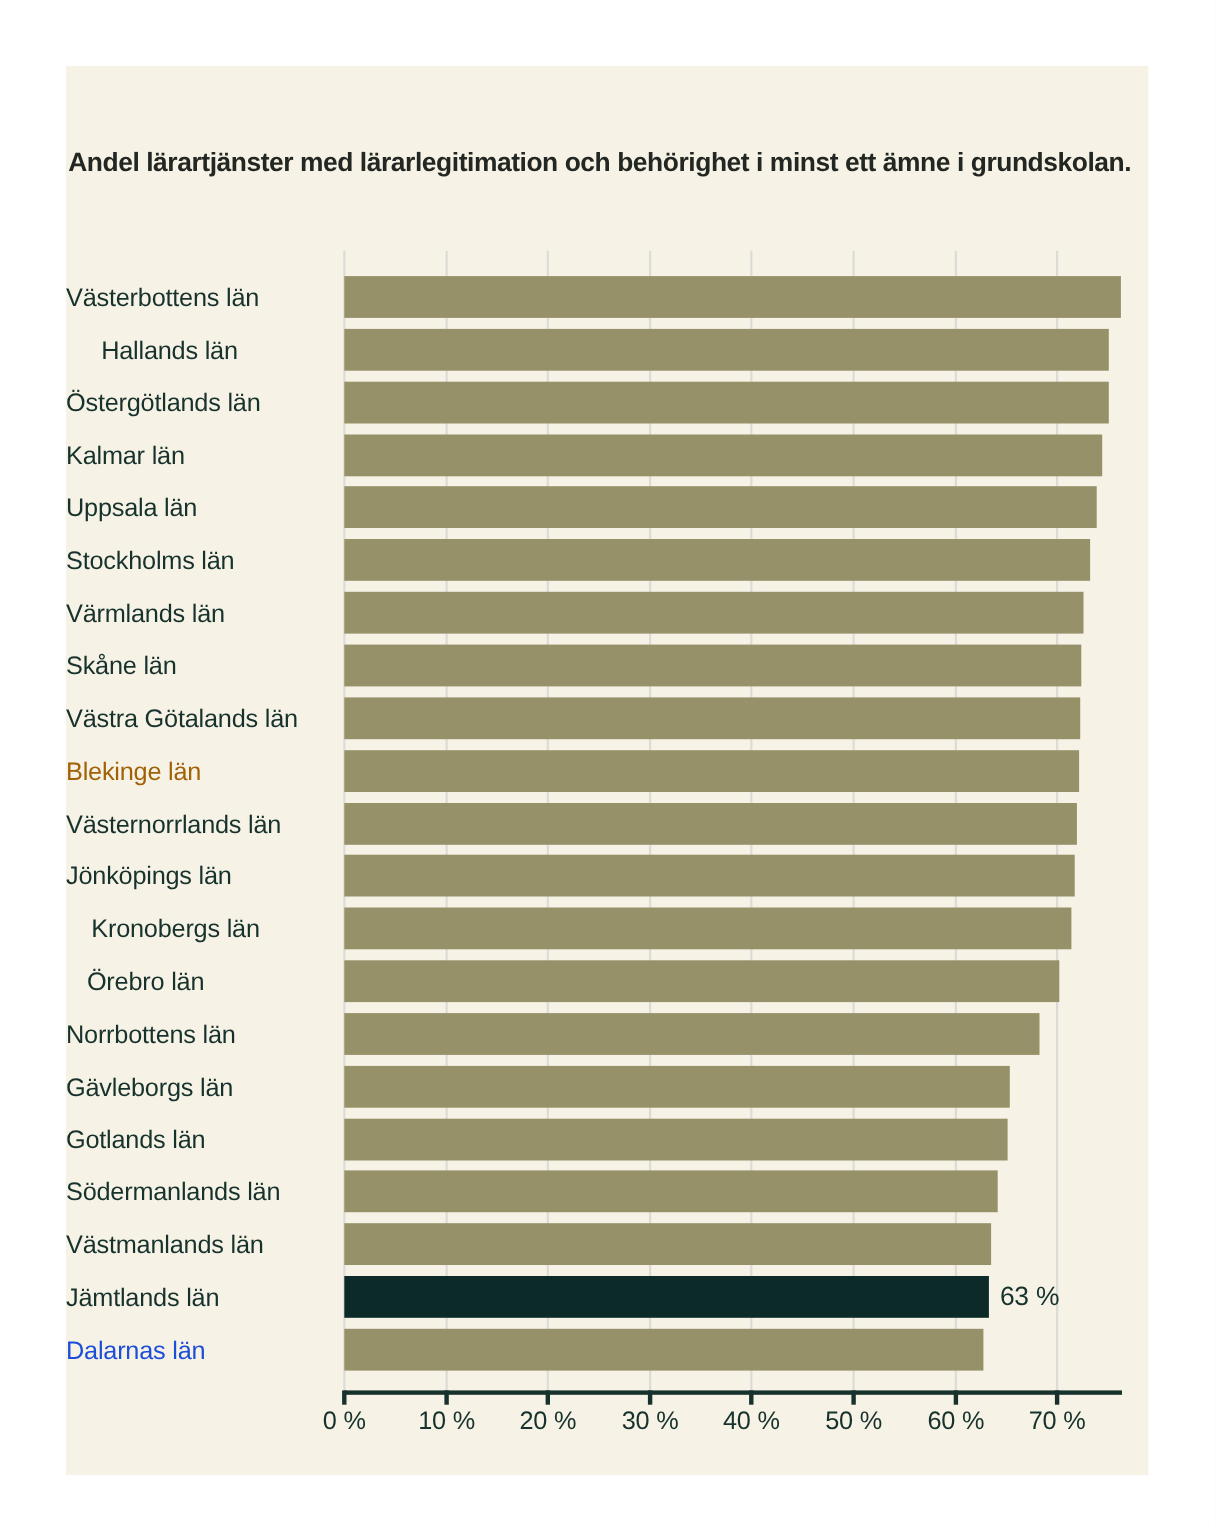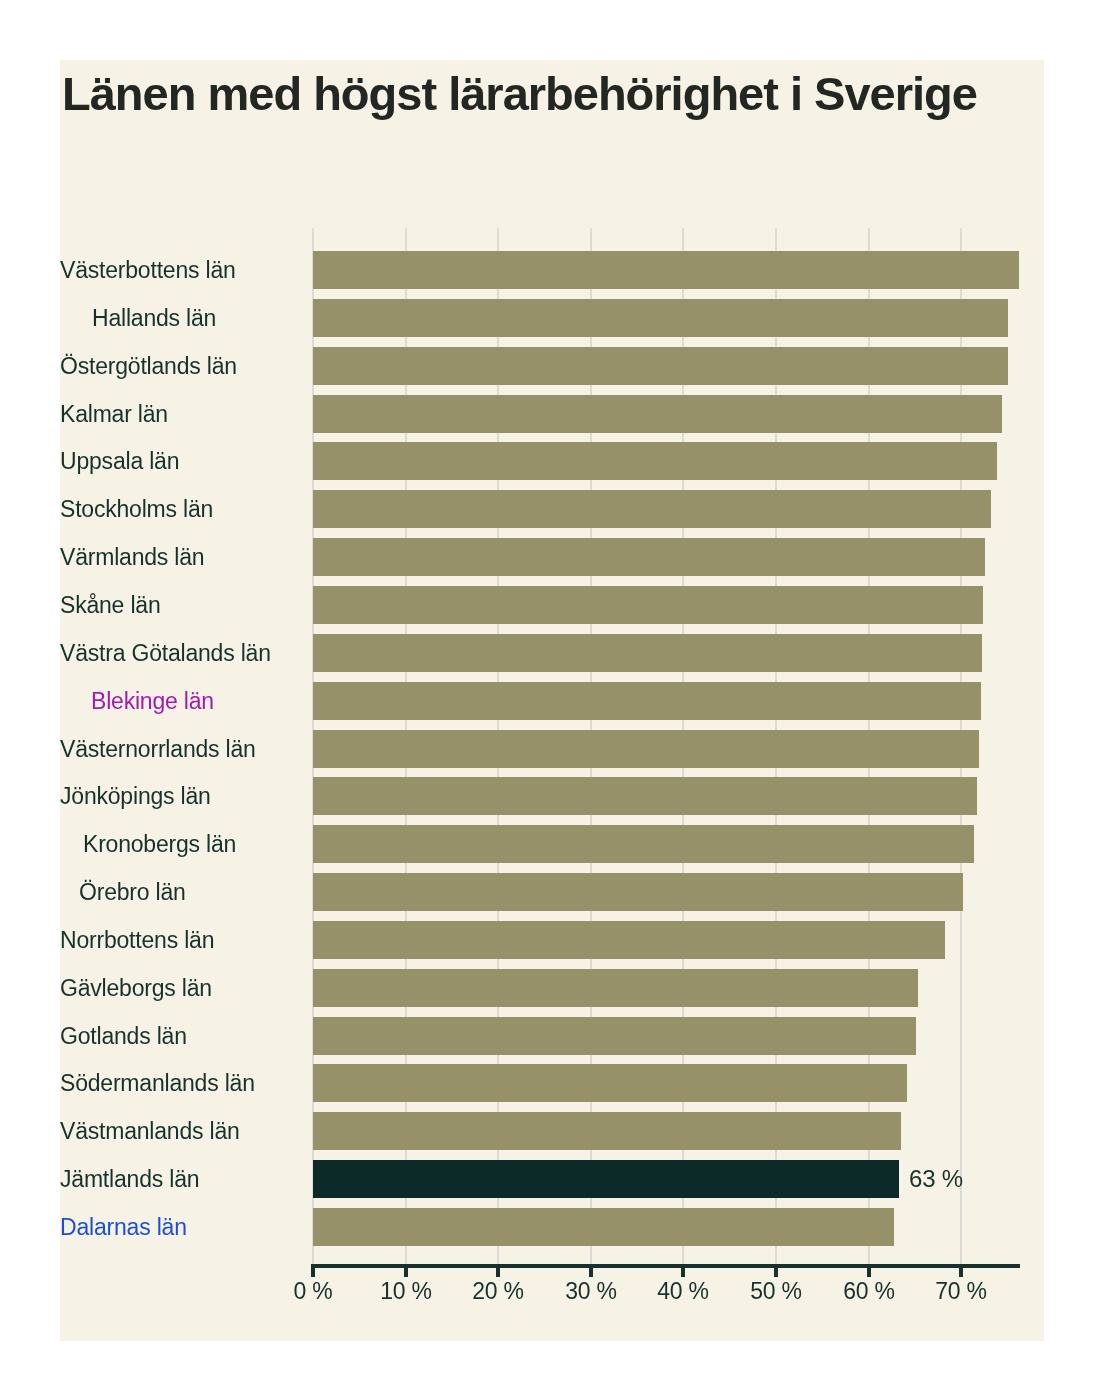--- a/index.html
+++ b/index.html
@@ -80,21 +80,21 @@
     letter-spacing: -0.2px;
     line-height: 38px;
     white-space: nowrap;
   }
 </style>
 </head>
 <body style="background: rgb(255, 255, 255);">
 
 <div class="page">
   <section class="panel" id="panel" style="background: rgb(246, 242, 229);">
-    <h1 class="chart-title" style="color: rgb(35, 39, 35);">Länen med högst lärarbehörighet i Sverige</h1>
+    <p class="chart-subtitle" style="color: rgb(35, 39, 35);">Andel lärartjänster med lärarlegitimation och behörighet i minst ett ämne i grundskolan.</p>
     <div id="plot">
         <div class="gridline" style="left: 252px; top: 168px; height: 1036px; background: rgb(220, 220, 215);"></div>
         <div class="gridline" style="left: 345px; top: 168px; height: 1036px; background: rgb(220, 220, 215);"></div>
         <div class="gridline" style="left: 437px; top: 168px; height: 1036px; background: rgb(220, 220, 215);"></div>
         <div class="gridline" style="left: 530px; top: 168px; height: 1036px; background: rgb(220, 220, 215);"></div>
         <div class="gridline" style="left: 622px; top: 168px; height: 1036px; background: rgb(220, 220, 215);"></div>
         <div class="gridline" style="left: 715px; top: 168px; height: 1036px; background: rgb(220, 220, 215);"></div>
         <div class="gridline" style="left: 808px; top: 168px; height: 1036px; background: rgb(220, 220, 215);"></div>
         <div class="gridline" style="left: 900px; top: 168px; height: 1036px; background: rgb(220, 220, 215);"></div>
         <div class="cat-label" style="top: 191px; color: rgb(23, 50, 45);">Västerbottens län</div>
@@ -108,21 +108,21 @@
         <div class="cat-label" style="top: 382px; color: rgb(23, 50, 45);">Uppsala län</div>
         <div class="bar" style="left: 253px; top: 382px; width: 684px; background: rgb(150, 145, 105);"></div>
         <div class="cat-label" style="top: 430px; color: rgb(23, 50, 45);">Stockholms län</div>
         <div class="bar" style="left: 253px; top: 430px; width: 678px; background: rgb(150, 145, 105);"></div>
         <div class="cat-label" style="top: 478px; color: rgb(23, 50, 45);">Värmlands län</div>
         <div class="bar" style="left: 253px; top: 478px; width: 672px; background: rgb(150, 145, 105);"></div>
         <div class="cat-label" style="top: 526px; color: rgb(23, 50, 45);">Skåne län</div>
         <div class="bar" style="left: 253px; top: 526px; width: 670px; background: rgb(150, 145, 105);"></div>
         <div class="cat-label" style="top: 574px; color: rgb(23, 50, 45);">Västra Götalands län</div>
         <div class="bar" style="left: 253px; top: 574px; width: 669px; background: rgb(150, 145, 105);"></div>
-        <div class="cat-label" style="top: 622px; color: #a21caf; padding-left: 31px;">Blekinge län</div>
+        <div class="cat-label" style="top: 622px; color: #a16207;">Blekinge län</div>
         <div class="bar" style="left: 253px; top: 622px; width: 668px; background: rgb(150, 145, 105);"></div>
         <div class="cat-label" style="top: 670px; color: rgb(23, 50, 45);">Västernorrlands län</div>
         <div class="bar" style="left: 253px; top: 670px; width: 666px; background: rgb(150, 145, 105);"></div>
         <div class="cat-label" style="top: 717px; color: rgb(23, 50, 45);">Jönköpings län</div>
         <div class="bar" style="left: 253px; top: 717px; width: 664px; background: rgb(150, 145, 105);"></div>
         <div class="cat-label" style="top: 765px; color: rgb(23, 50, 45); padding-left: 23px;">Kronobergs län</div>
         <div class="bar" style="left: 253px; top: 765px; width: 661px; background: rgb(150, 145, 105);"></div>
         <div class="cat-label" style="top: 813px; color: rgb(23, 50, 45); padding-left: 19px;">Örebro län</div>
         <div class="bar" style="left: 253px; top: 813px; width: 650px; background: rgb(150, 145, 105);"></div>
         <div class="cat-label" style="top: 861px; color: rgb(23, 50, 45);">Norrbottens län</div>

